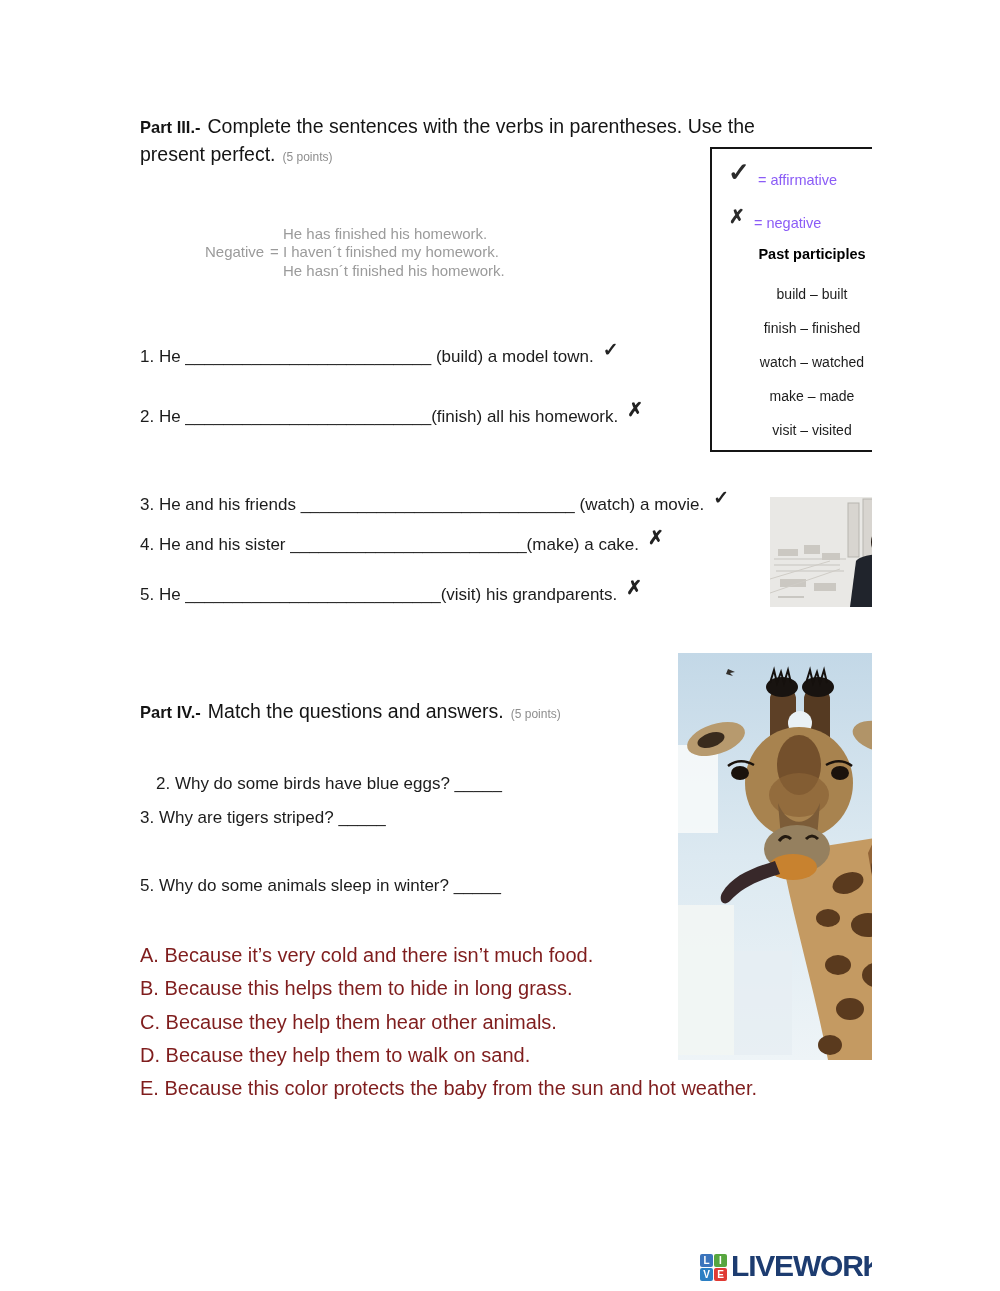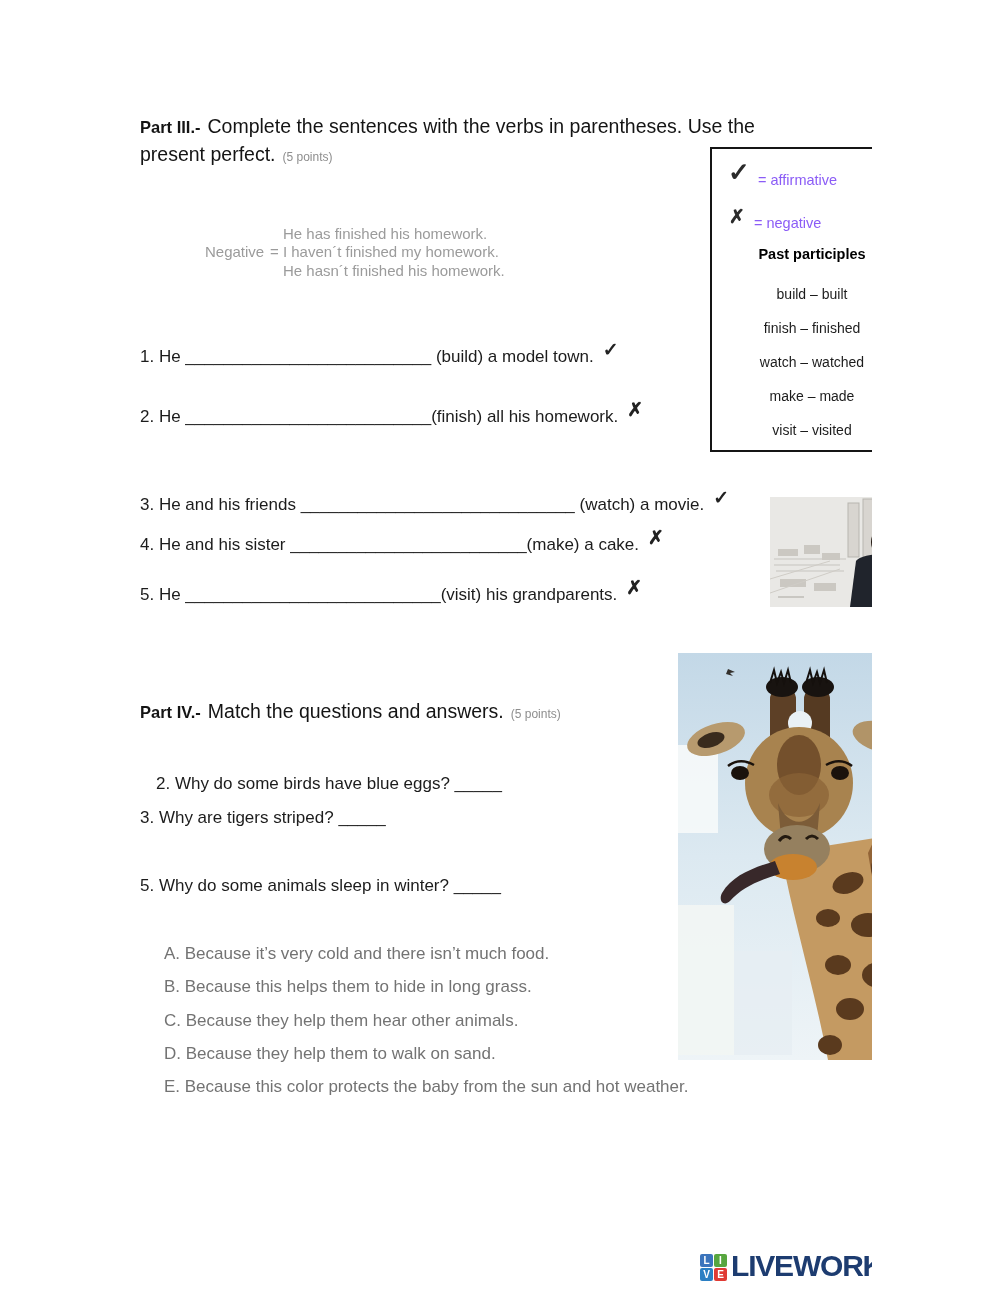--- a/index.html
+++ b/index.html
@@ -17,21 +17,21 @@
   .sentence{font-size:17px;white-space:nowrap;color:#1c1c1c;}
   .mark{display:inline-block;font-weight:bold;font-size:19px;position:relative;top:-6px;margin-left:9px;color:#222;}
   
   .legend{left:710px;top:147px;width:200px;height:301px;border:2px solid #151515;background:#fff;}
   .legend .glyph{position:absolute;font-weight:bold;color:#2b2b2b;}
   .legend .lab{position:absolute;font-size:14.5px;color:#8b5cf6;}
   .legend .pp-title{position:absolute;width:100%;text-align:center;font-size:14.5px;font-weight:bold;color:#000000;}
   .legend .pair{position:absolute;width:100%;text-align:center;font-size:14px;color:#1c1c1c;}
   
   .qline{font-size:17px;white-space:nowrap;color:#1c1c1c;}
-  .aline{font-size:17px;white-space:nowrap;color:#737373;margin-left:24px;}
+  .aline{font-size:20px;white-space:nowrap;color:#7f1d1d;}
   
   .licon{left:700px;top:1254px;width:27px;height:27px;display:grid;
          grid-template-columns:13px 13px;grid-template-rows:13px 13px;gap:1px;}
   .licon .sq{width:13px;height:13px;border-radius:2px;color:#fff;font-size:10px;font-weight:bold;
              display:flex;align-items:center;justify-content:center;line-height:1;}
   .sq-l{background:#3b74bc;} .sq-i{background:#57a63f;} .sq-v{background:#2b7fc3;} .sq-e{background:#e03a34;}
   .brand{left:731px;top:1249px;font-size:30px;font-weight:bold;letter-spacing:-1.2px;color:#1d3c70;white-space:nowrap;}
 </style>
 </head>
 <body>

